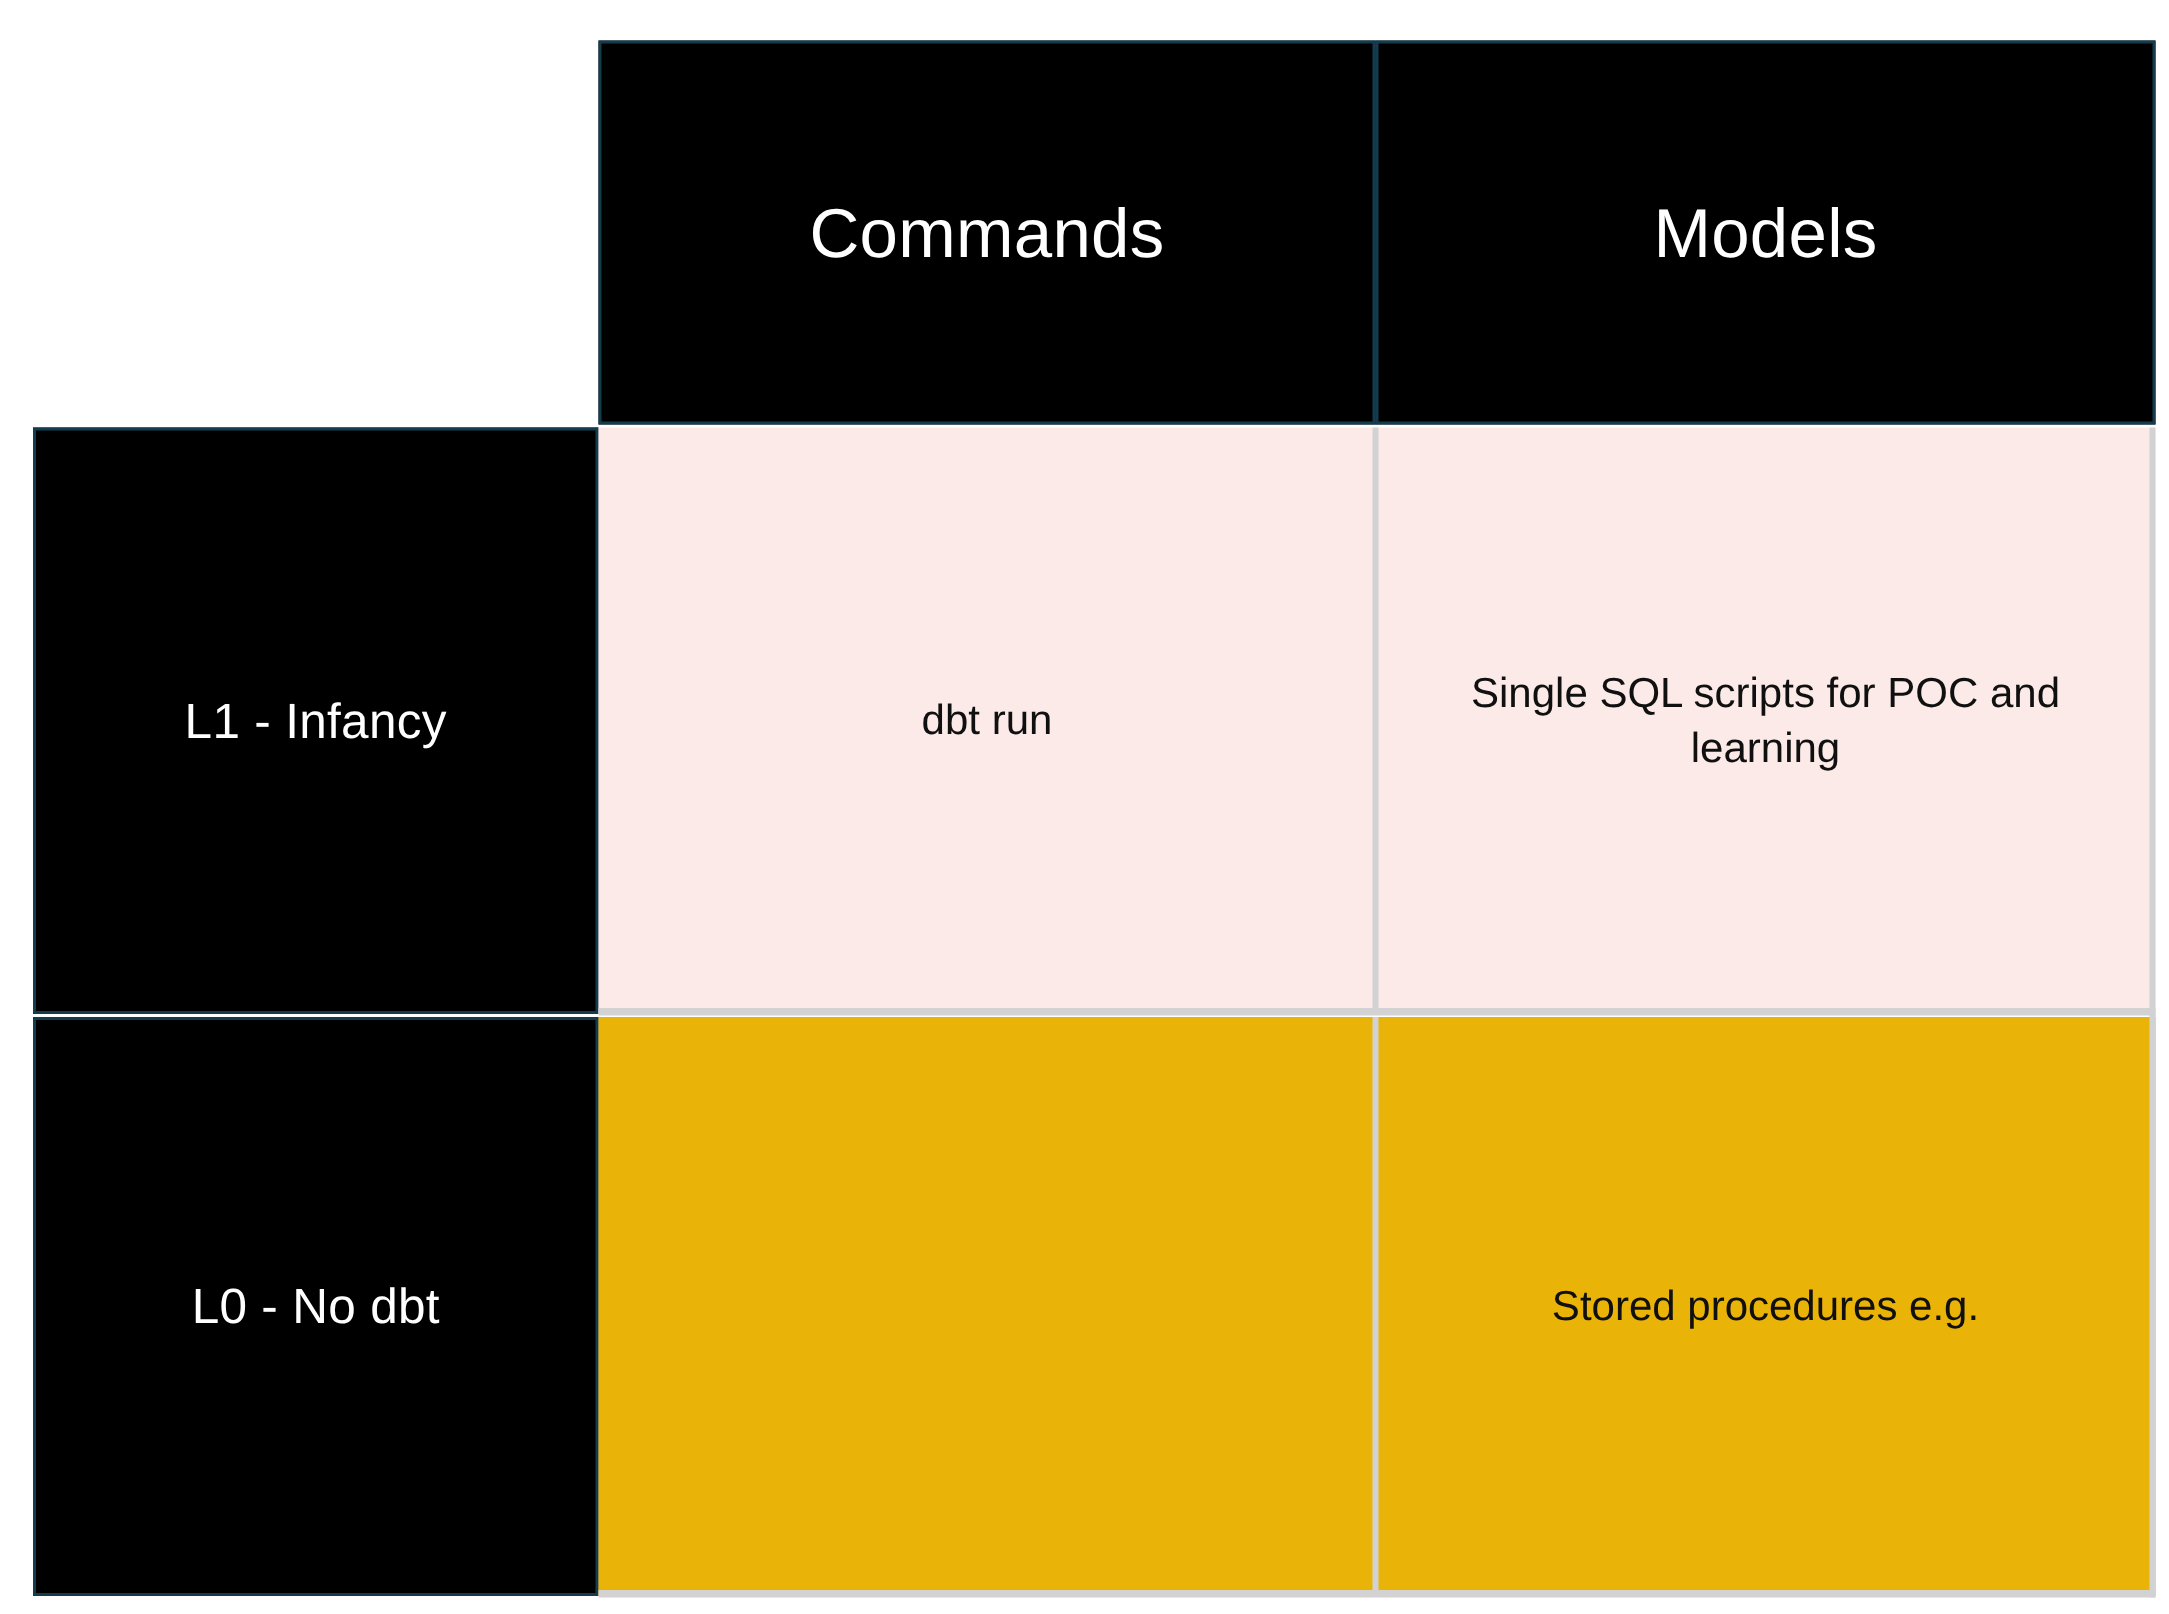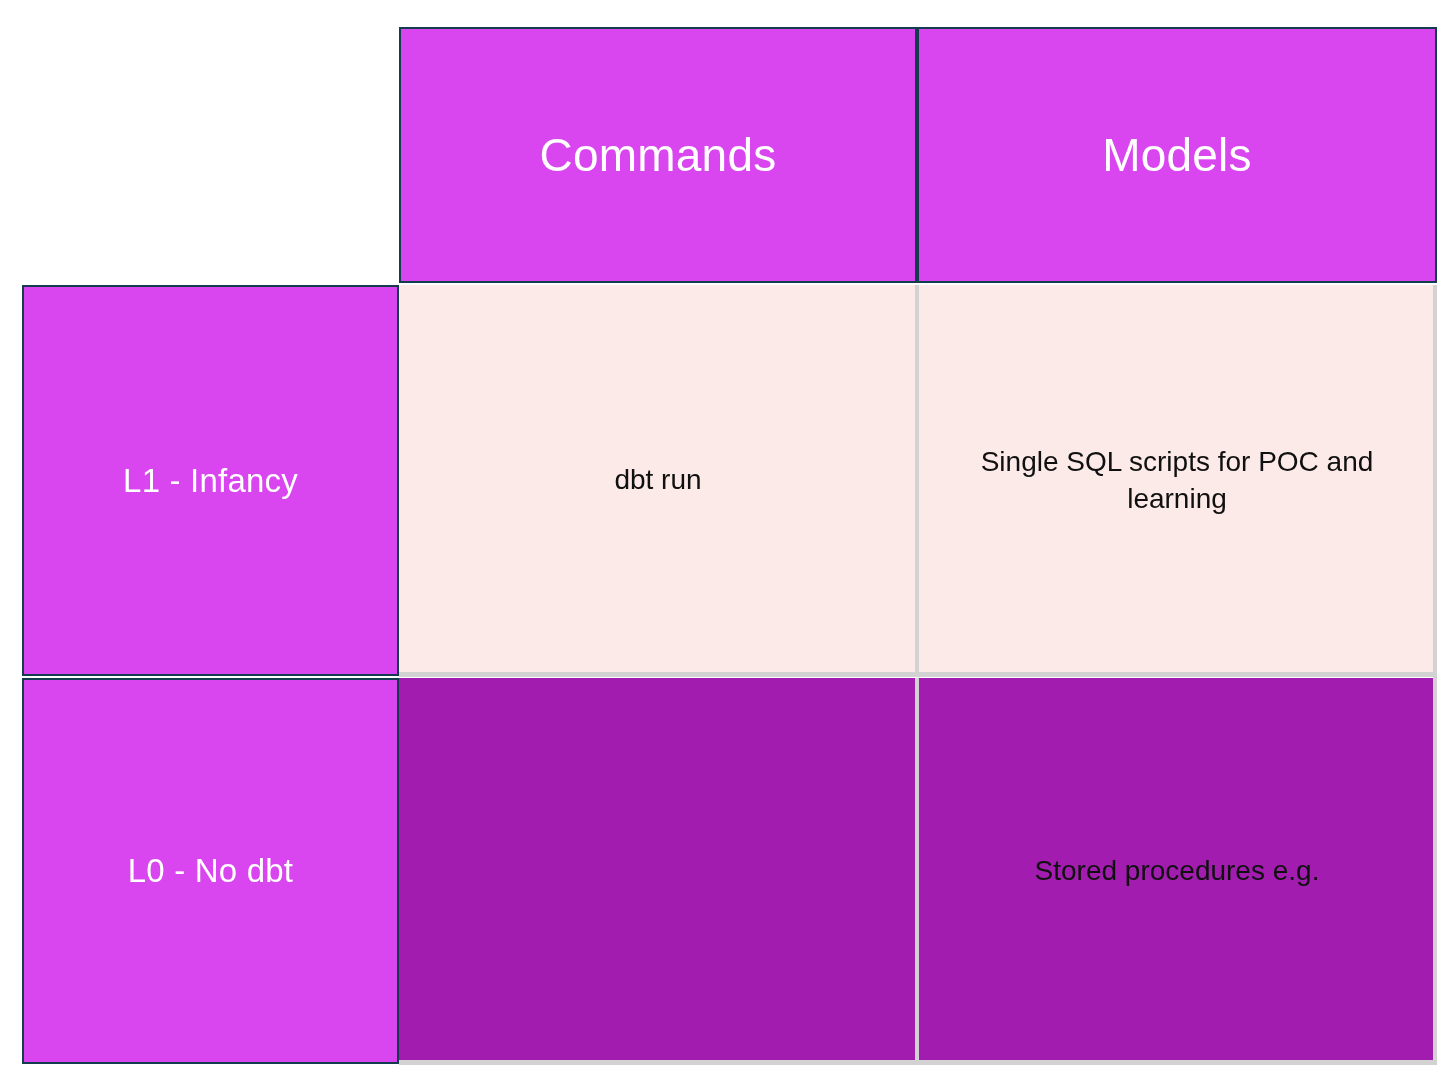--- a/index.html
+++ b/index.html
@@ -26,21 +26,21 @@
     position: absolute;
     box-sizing: border-box;
     display: flex;
     align-items: center;
     justify-content: center;
     text-align: center;
   }
 
   
   .hdr {
-    background: #d946ef;
+    background: #000000;
     color: #ffffff;
     font-size: 46px;
     font-weight: 400;
     border: 2px solid #133d4e;
     letter-spacing: 0.2px;
   }
 
   .col-hdr { }
 
   .row-hdr {
@@ -49,21 +49,21 @@
 
   
   .body-cell {
     color: #101010;
     font-size: 28px;
     font-weight: 400;
     line-height: 1.32;
     padding: 6px 26px;
   }
   .body-cell.tinted { background: #fbeae7; }
-  .body-cell.plain  { background: #a21caf; }
+  .body-cell.plain  { background: #eab308; }
 
   
   .rule {
     position: absolute;
     background: #d2d2d2;
   }
 
   .empty-corner {
     background: #ffffff;
   }

